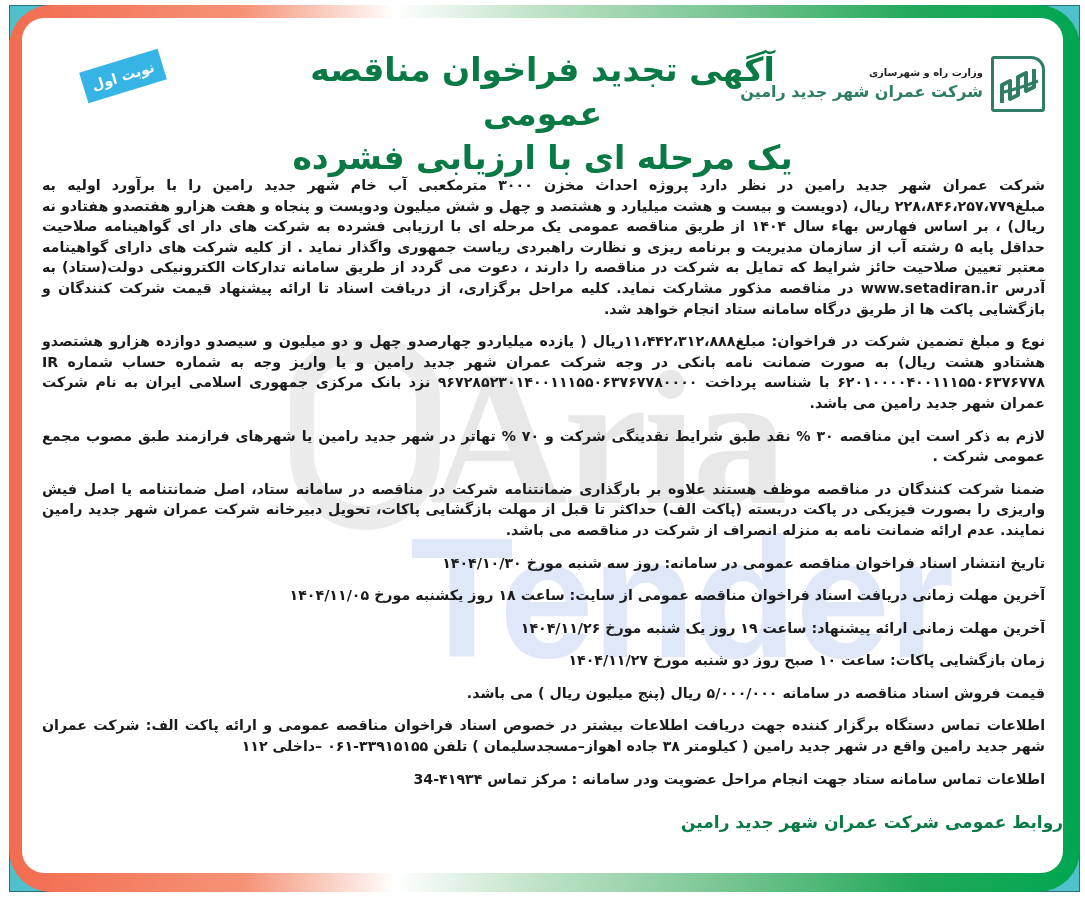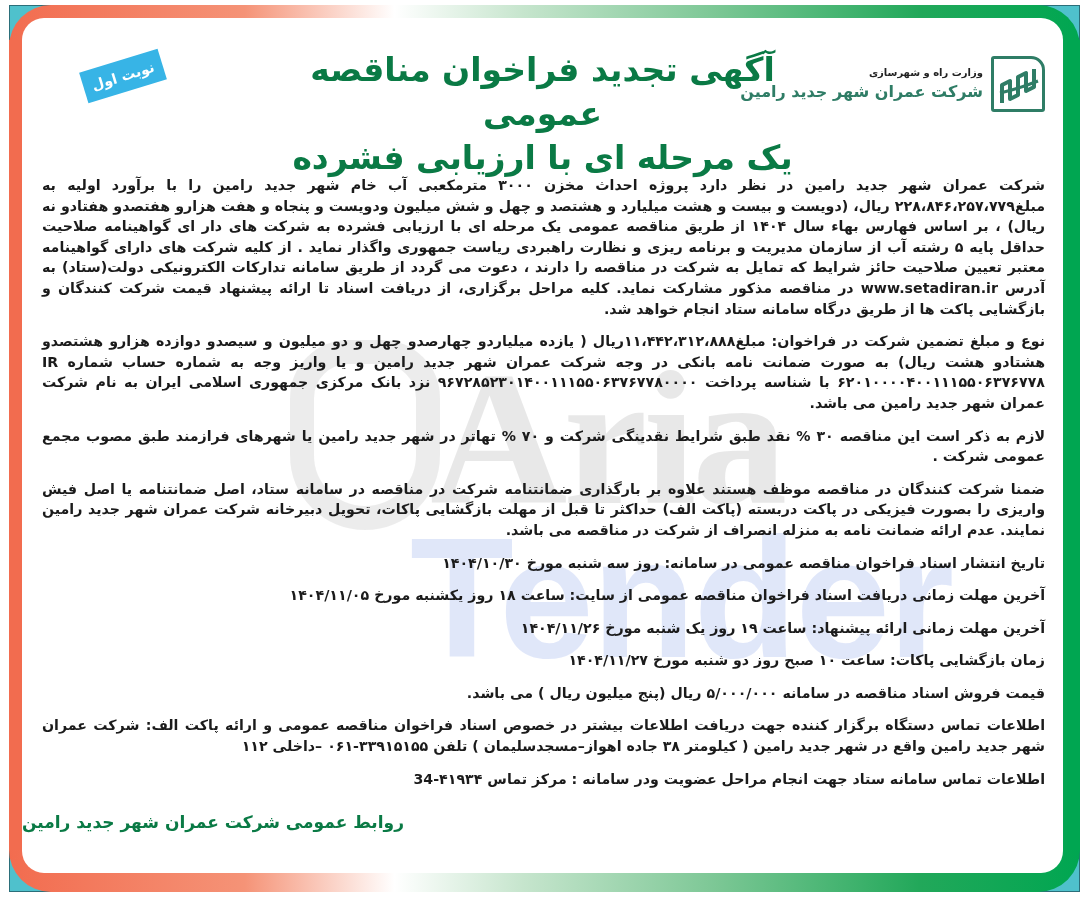--- a/index.html
+++ b/index.html
@@ -76,21 +76,21 @@
 
     
     .content {
       position: absolute; left: 30px; top: 163px; width: 1027px;
       font-size: 14.2px; line-height: 20.6px; font-weight: bold; color: #1b1b1b;
       text-align: justify; text-align-last: right;
     }
     .content p { margin: 12px; }
 
     .footer-sign {
-      position: absolute; left: 22px; width: 1041px; top: 812px; text-align: left;
+      position: absolute; left: 22px; width: 1041px; top: 812px; text-align: right;
       font-size: 17px; font-weight: bold; color: #0a7a45;
     }
   </style>
 </head>
 <body>
 
 <div class="frame-outer"></div>
 <div class="frame-band"></div>
 <div class="frame-left-bar"></div>
 <div class="frame-right-bar"></div>

